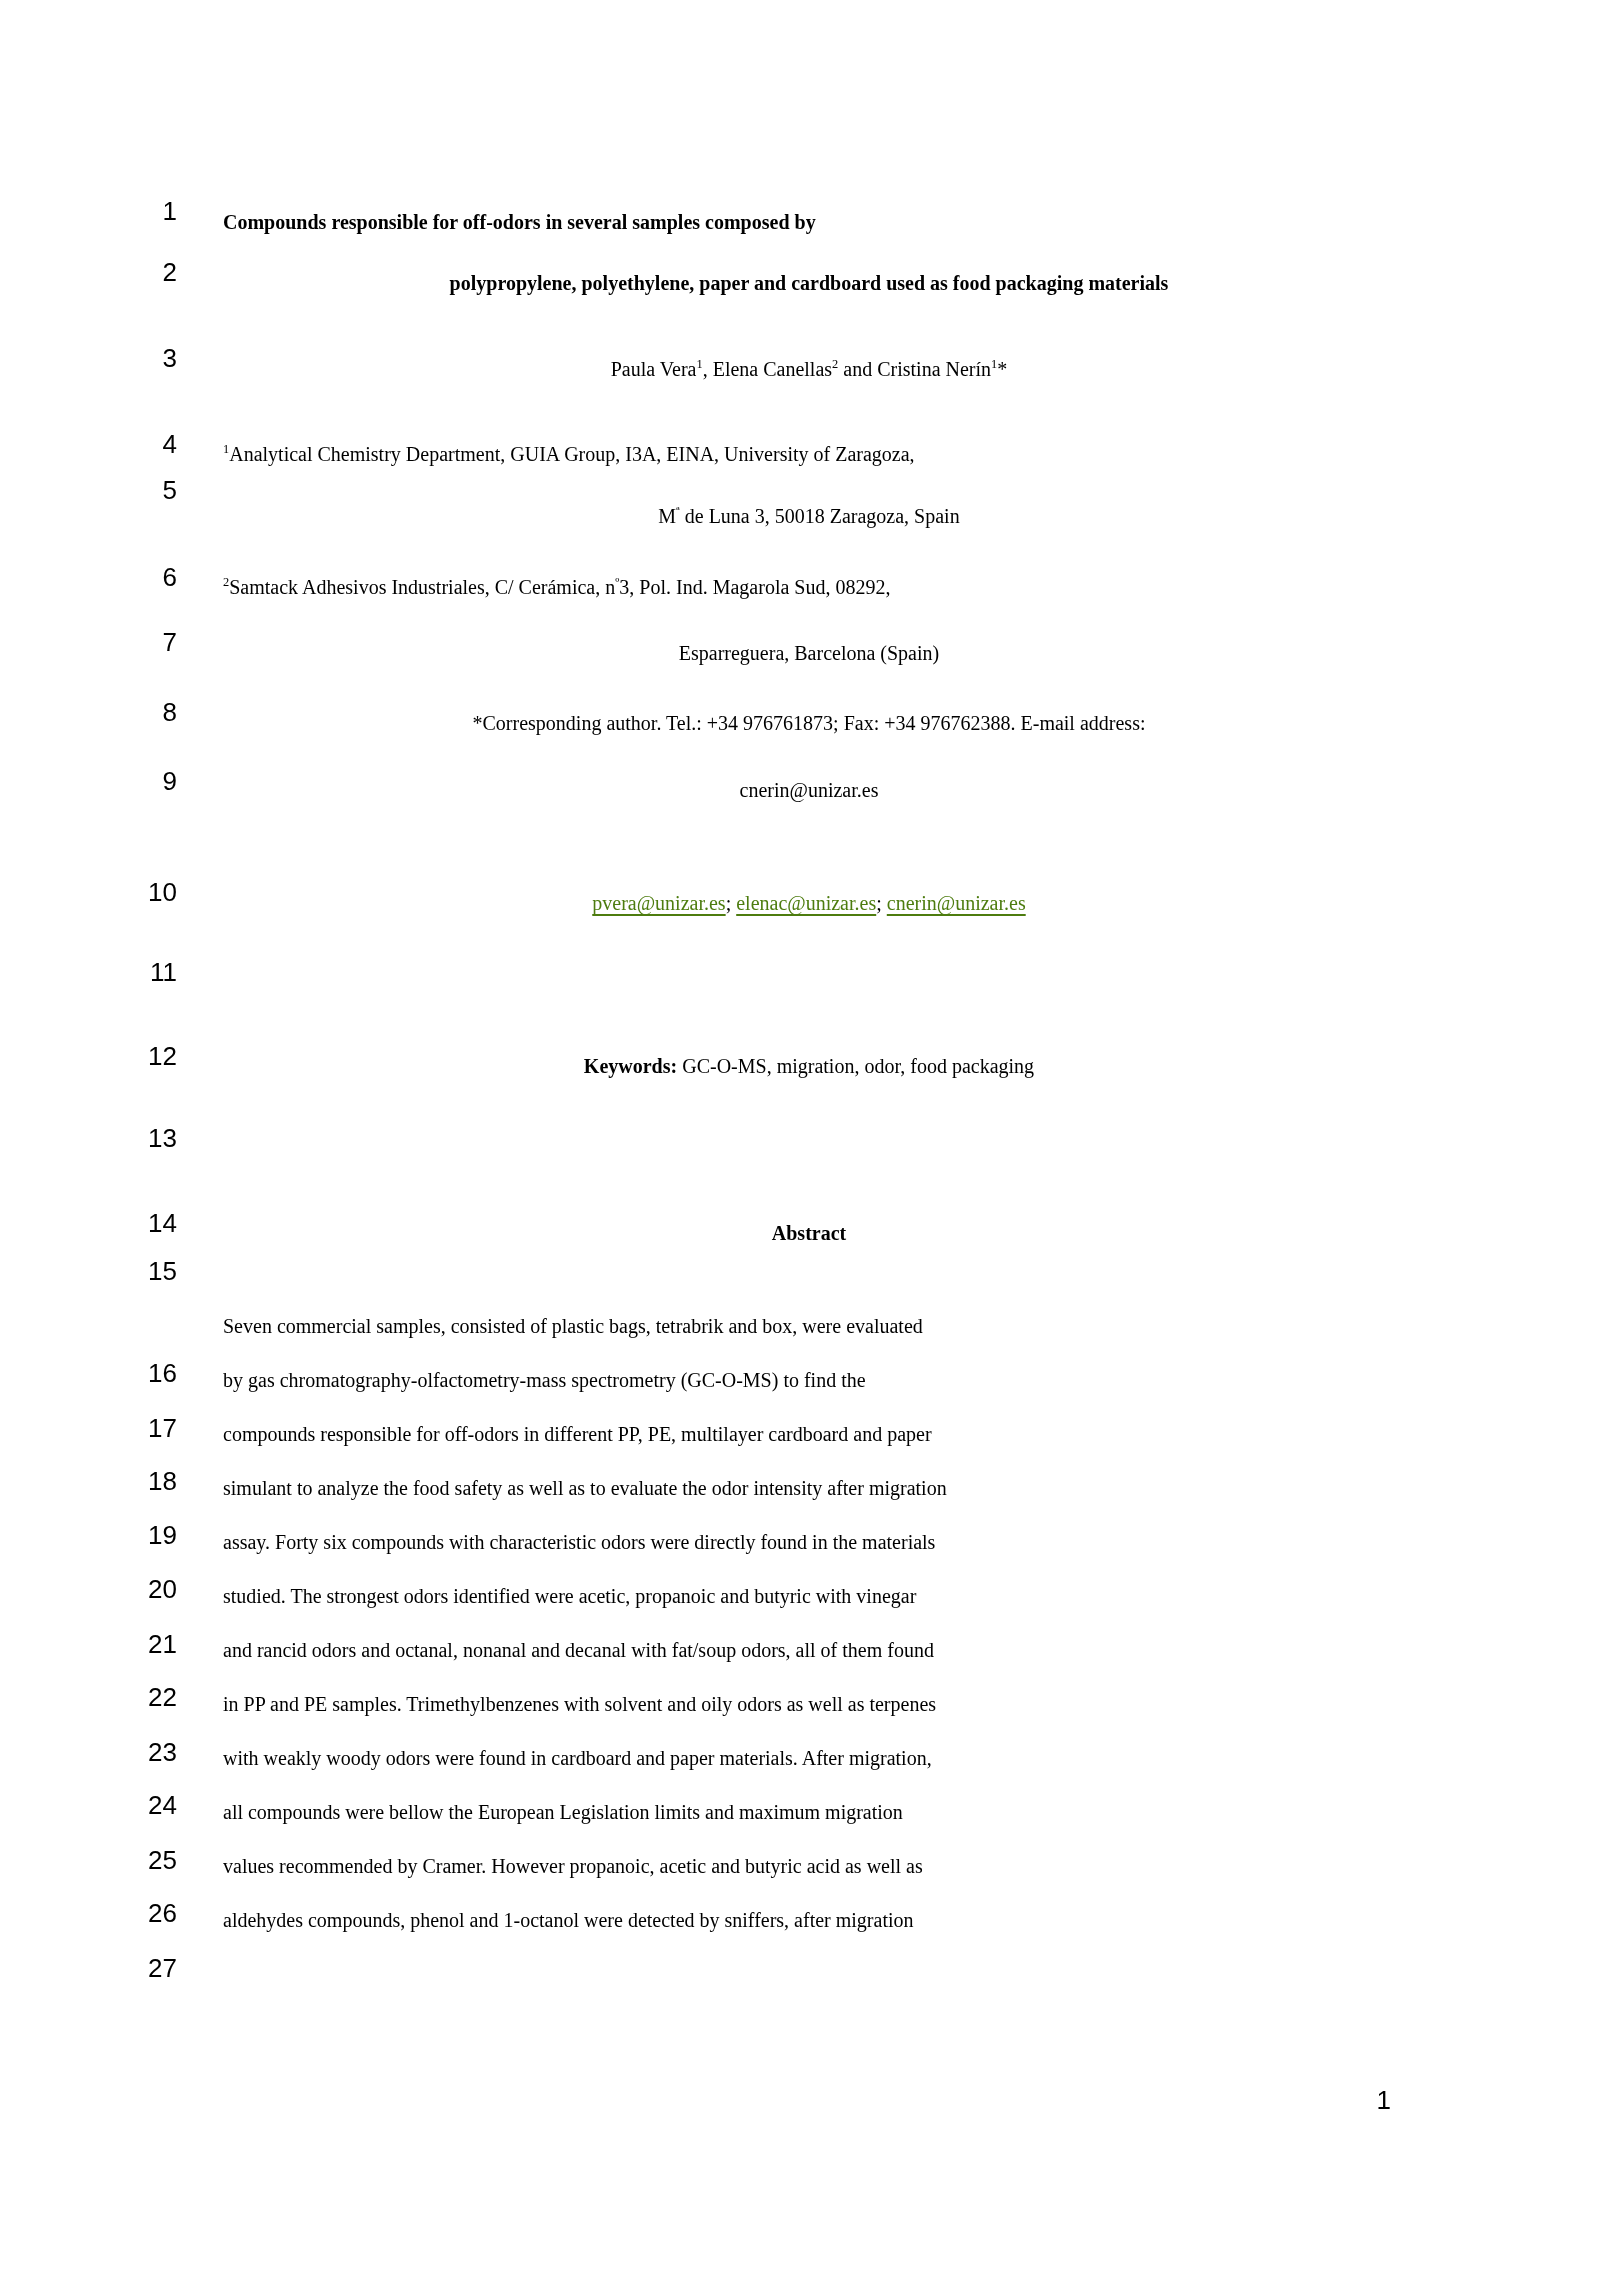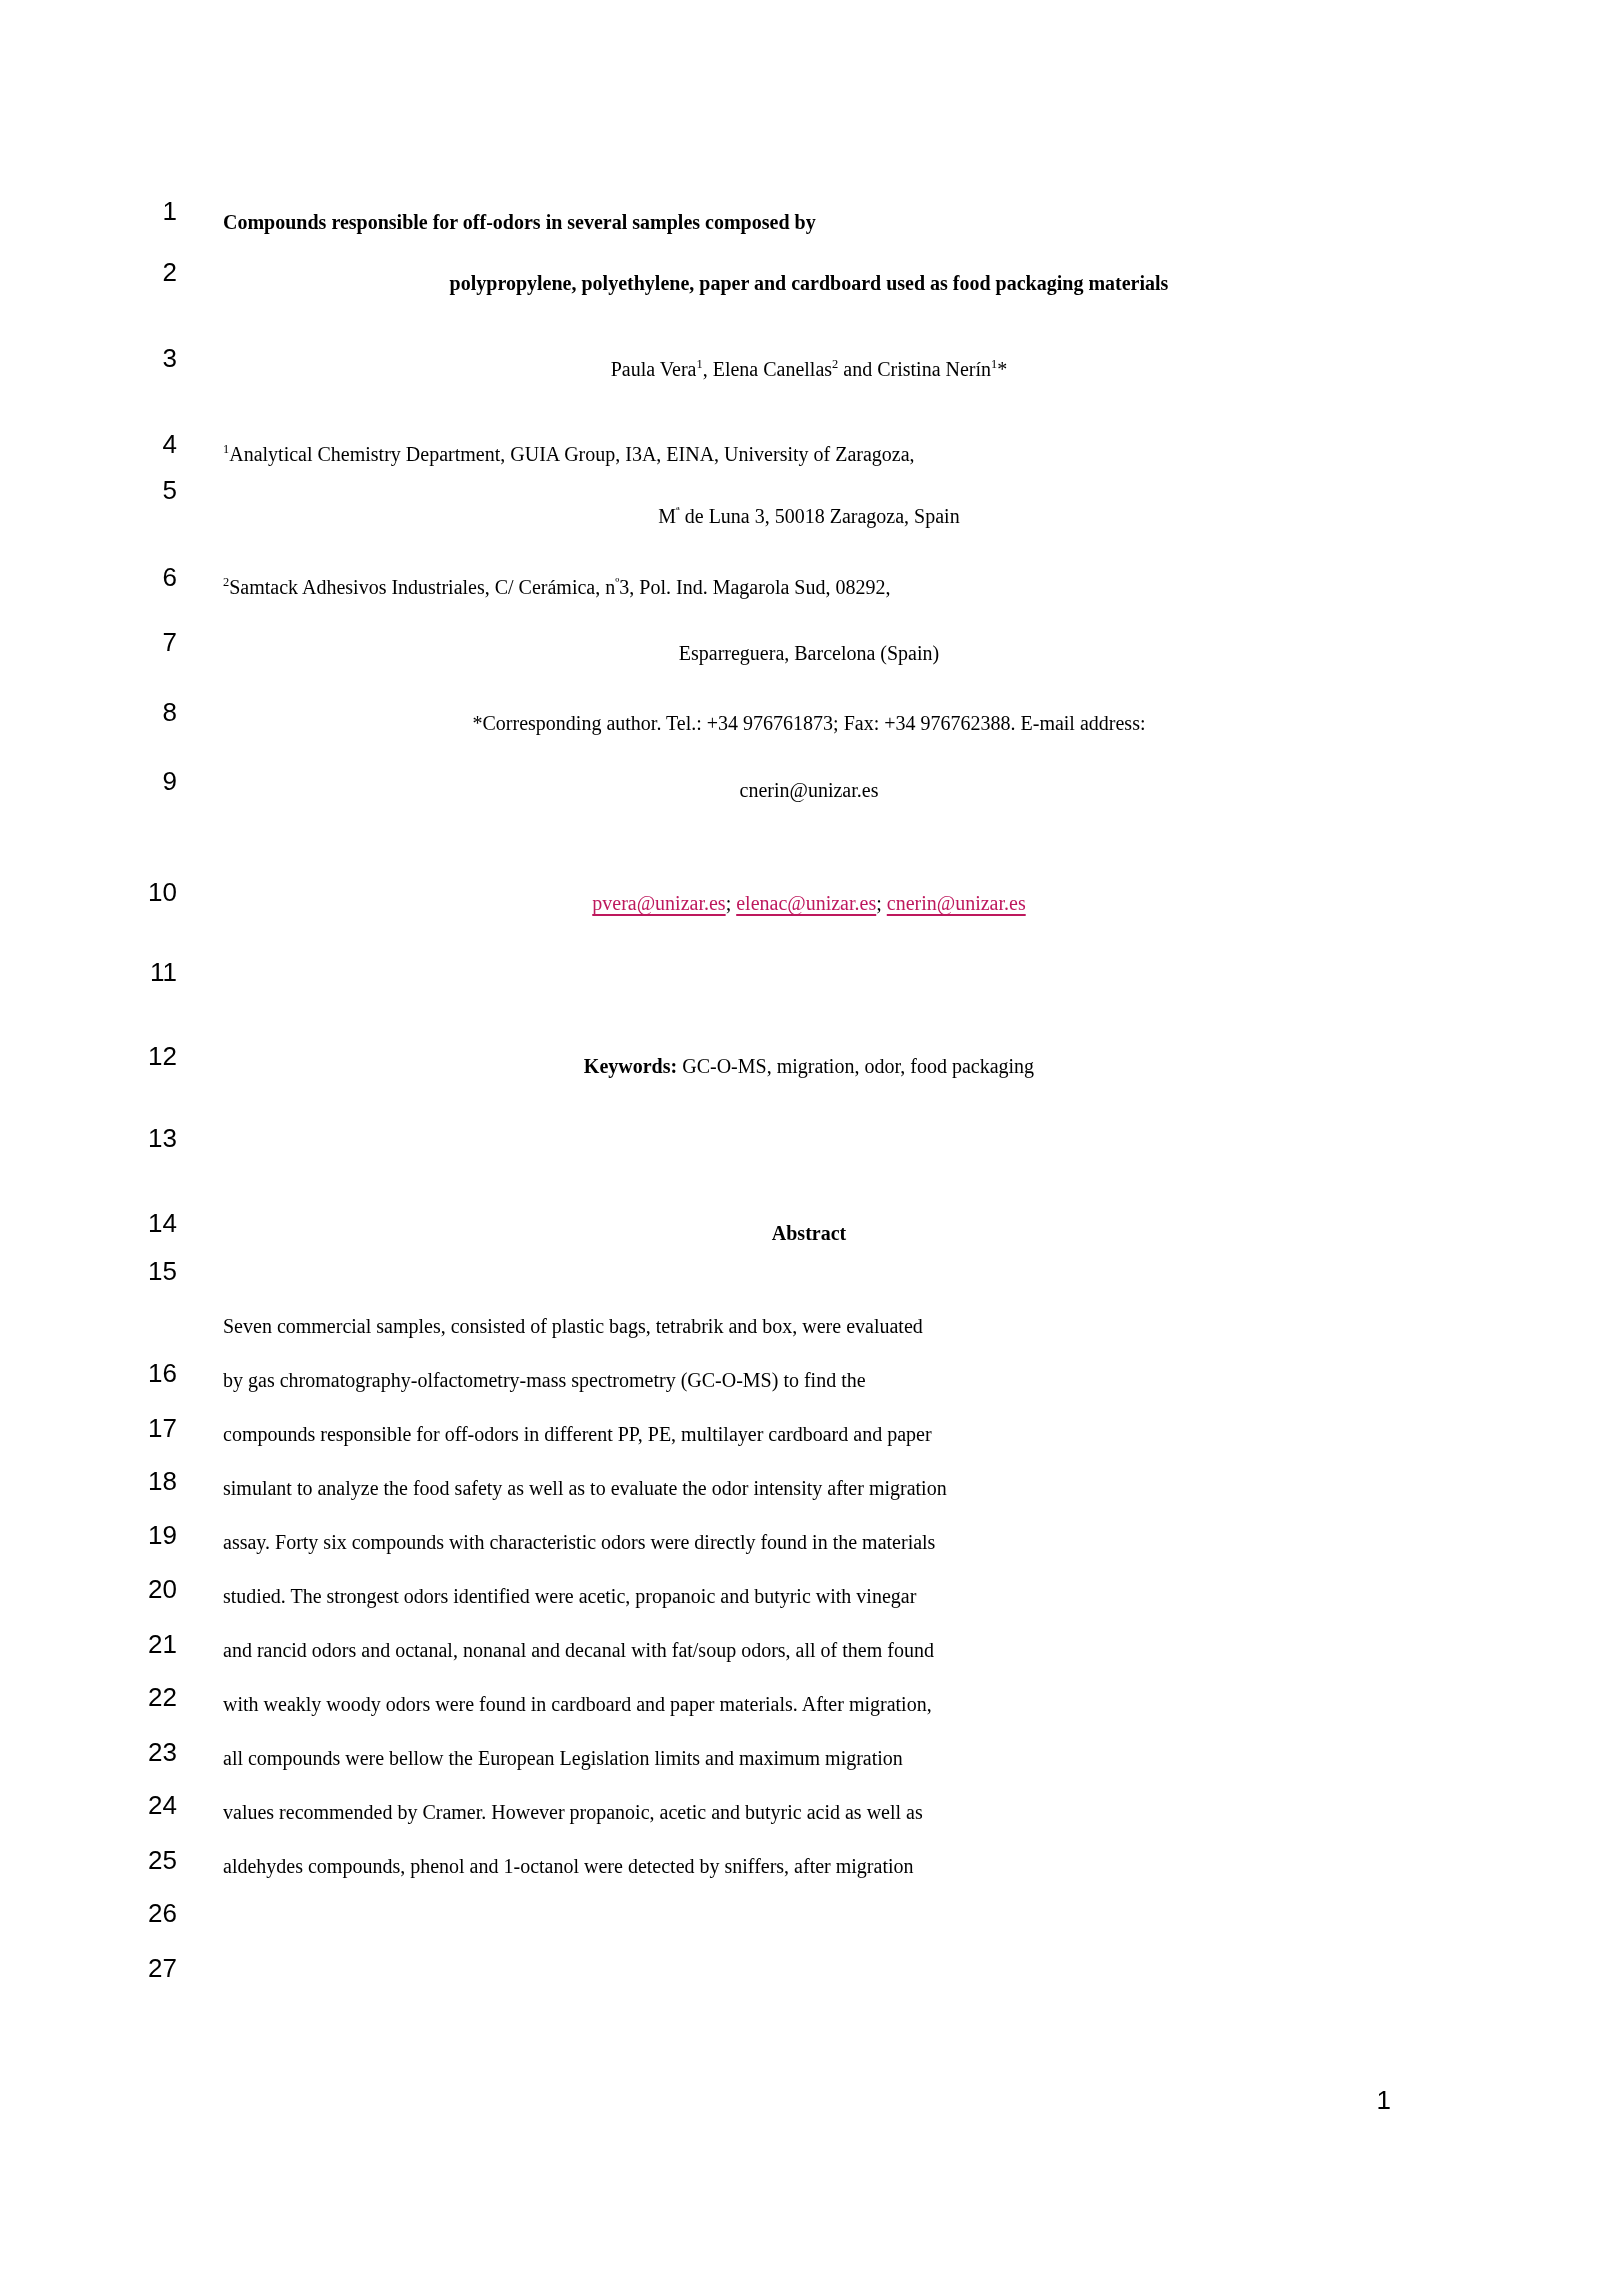--- a/index.html
+++ b/index.html
@@ -48,21 +48,21 @@
     font-size: 0.62em;
     vertical-align: super;
     line-height: 0;
   }
   .ord {
     font-size: 0.66em;
     vertical-align: super;
     line-height: 0;
   }
   a.maillink, .maillink {
-    color: #be185d;
+    color: #4d7c0f;
     text-decoration: underline;
     text-underline-offset: 3.9px;
   }
   
   .blk { position: absolute; left: 0; width: 1172px; }
   .pagenum {
     position: absolute;
     right: 232px;
     top: 2085px;
     font-family: "Liberation Sans", "DejaVu Sans", sans-serif;
@@ -168,20 +168,21 @@
     </div>
 
     <div class="blk" style="top:1299px">
       <div class="line" style="line-height:54px">Seven commercial samples, consisted of plastic bags, tetrabrik and box, were evaluated</div>
       <div class="line" style="line-height:54px">by gas chromatography-olfactometry-mass spectrometry (GC-O-MS) to find the</div>
       <div class="line" style="line-height:54px">compounds responsible for off-odors in different PP, PE, multilayer cardboard and paper</div>
       <div class="line" style="line-height:54px">simulant to analyze the food safety as well as to evaluate the odor intensity after migration</div>
       <div class="line" style="line-height:54px">assay. Forty six compounds with characteristic odors were directly found in the materials</div>
       <div class="line" style="line-height:54px">studied. The strongest odors identified were acetic, propanoic and butyric with vinegar</div>
       <div class="line" style="line-height:54px">and rancid odors and octanal, nonanal and decanal with fat/soup odors, all of them found</div>
+      <div class="line" style="line-height:54px">in PP and PE samples. Trimethylbenzenes with solvent and oily odors as well as terpenes</div>
       <div class="line" style="line-height:54px">with weakly woody odors were found in cardboard and paper materials. After migration,</div>
       <div class="line" style="line-height:54px">all compounds were bellow the European Legislation limits and maximum migration</div>
       <div class="line" style="line-height:54px">values recommended by Cramer. However propanoic, acetic and butyric acid as well as</div>
       <div class="line" style="line-height:54px">aldehydes compounds, phenol and 1-octanol were detected by sniffers, after migration</div>
     </div>
 
   </div>
 
   <div class="pagenum">1</div>
 </div>

